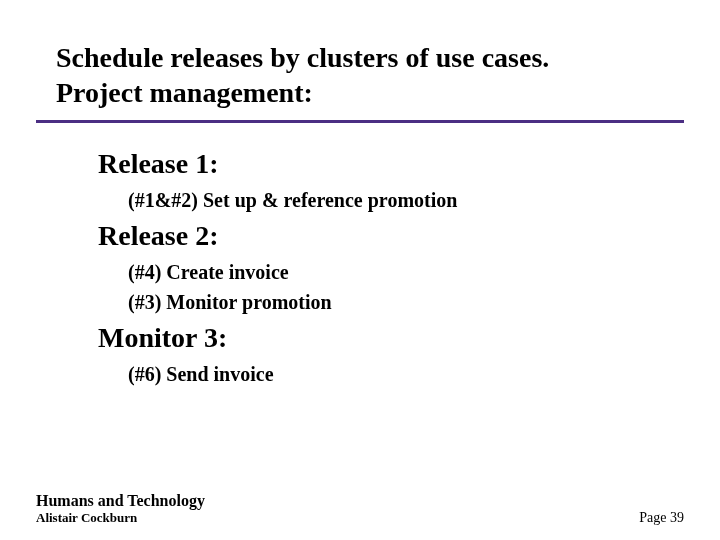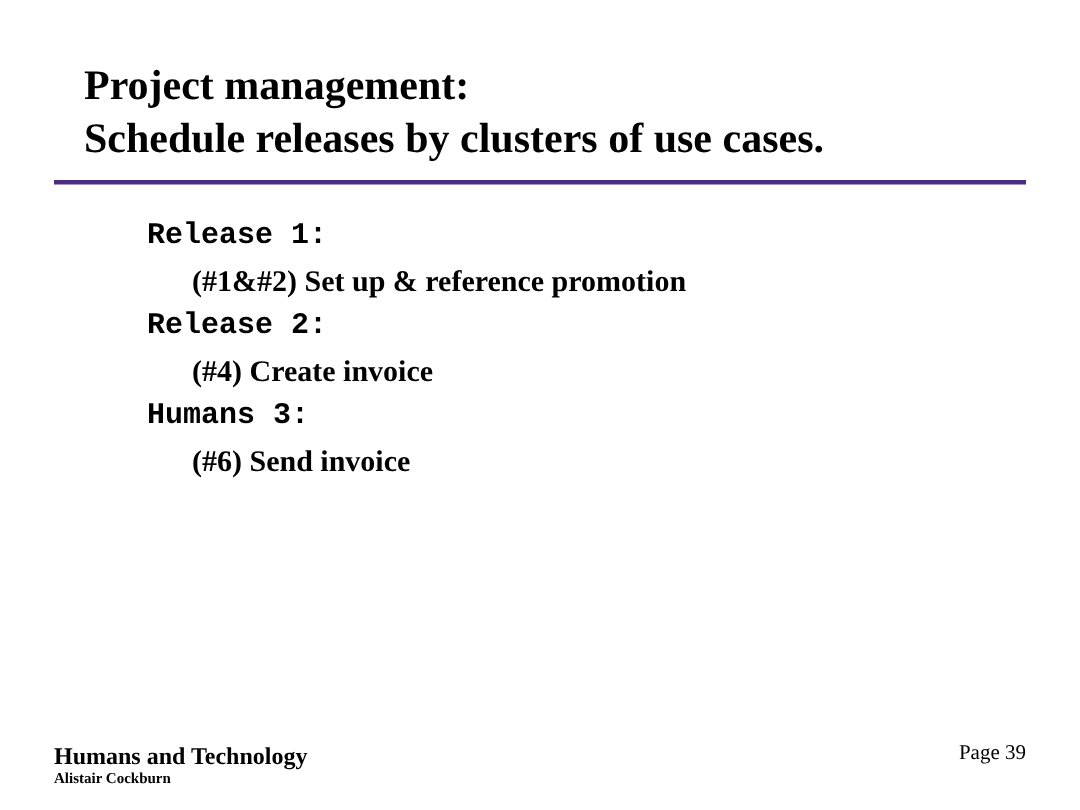--- a/index.html
+++ b/index.html
@@ -23,48 +23,47 @@
     background: #4b2e83;
     margin-top: 10px;
     margin-left: -20px;
     margin-right: -20px;
   }
   .body {
     margin-top: 20px;
     padding-left: 42px;
   }
   .rel-head {
-    font-size: 20px;
+    font-size: 28px;
     font-weight: bold;
     line-height: 1.5;
-    font-family: Liberation Mono, monospace;
   }
   .rel-item {
     font-size: 20px;
     font-weight: bold;
     line-height: 1.5;
     padding-left: 30px;
   }
   .footer {
     position: absolute;
     left: 36px;
     right: 36px;
     bottom: 14px;
     display: flex;
-    align-items: flex-start;
+    align-items: flex-end;
     justify-content: space-between;
   }
   .footer-left { }
   .footer-org {
     font-size: 16px;
     font-weight: bold;
     line-height: 1.2;
   }
   .footer-author {
-    font-size: 10px;
+    font-size: 13px;
     font-weight: bold;
     line-height: 1.2;
   }
   .footer-center {
     font-size: 12px;
     font-weight: bold;
     text-align: center;
     flex: 1;
     padding-left: 30px;
   }
@@ -72,33 +71,34 @@
     font-size: 14px;
     font-weight: normal;
   }
 </style>
 </head>
 <body>
 
 <div class="slide">
 
   <div class="title-block">
+    <div class="title-line">Schedule releases by clusters of use cases.</div>
     <div class="title-line">Project management:</div>
-    <div class="title-line">Schedule releases by clusters of use cases.</div>
   </div>
   <div class="rule"></div>
 
   <div class="body">
     <div class="rel-head">Release 1:</div>
     <div class="rel-item">(#1&amp;#2) Set up &amp; reference promotion</div>
 
     <div class="rel-head">Release 2:</div>
     <div class="rel-item">(#4) Create invoice</div>
+    <div class="rel-item">(#3) Monitor promotion</div>
 
-    <div class="rel-head">Humans 3:</div>
+    <div class="rel-head">Monitor 3:</div>
     <div class="rel-item">(#6) Send invoice</div>
   </div>
 
   <div class="footer">
     <div class="footer-left">
       <div class="footer-org">Humans and Technology</div>
       <div class="footer-author">Alistair Cockburn</div>
     </div>
     <div class="footer-right">Page 39</div>
   </div>

